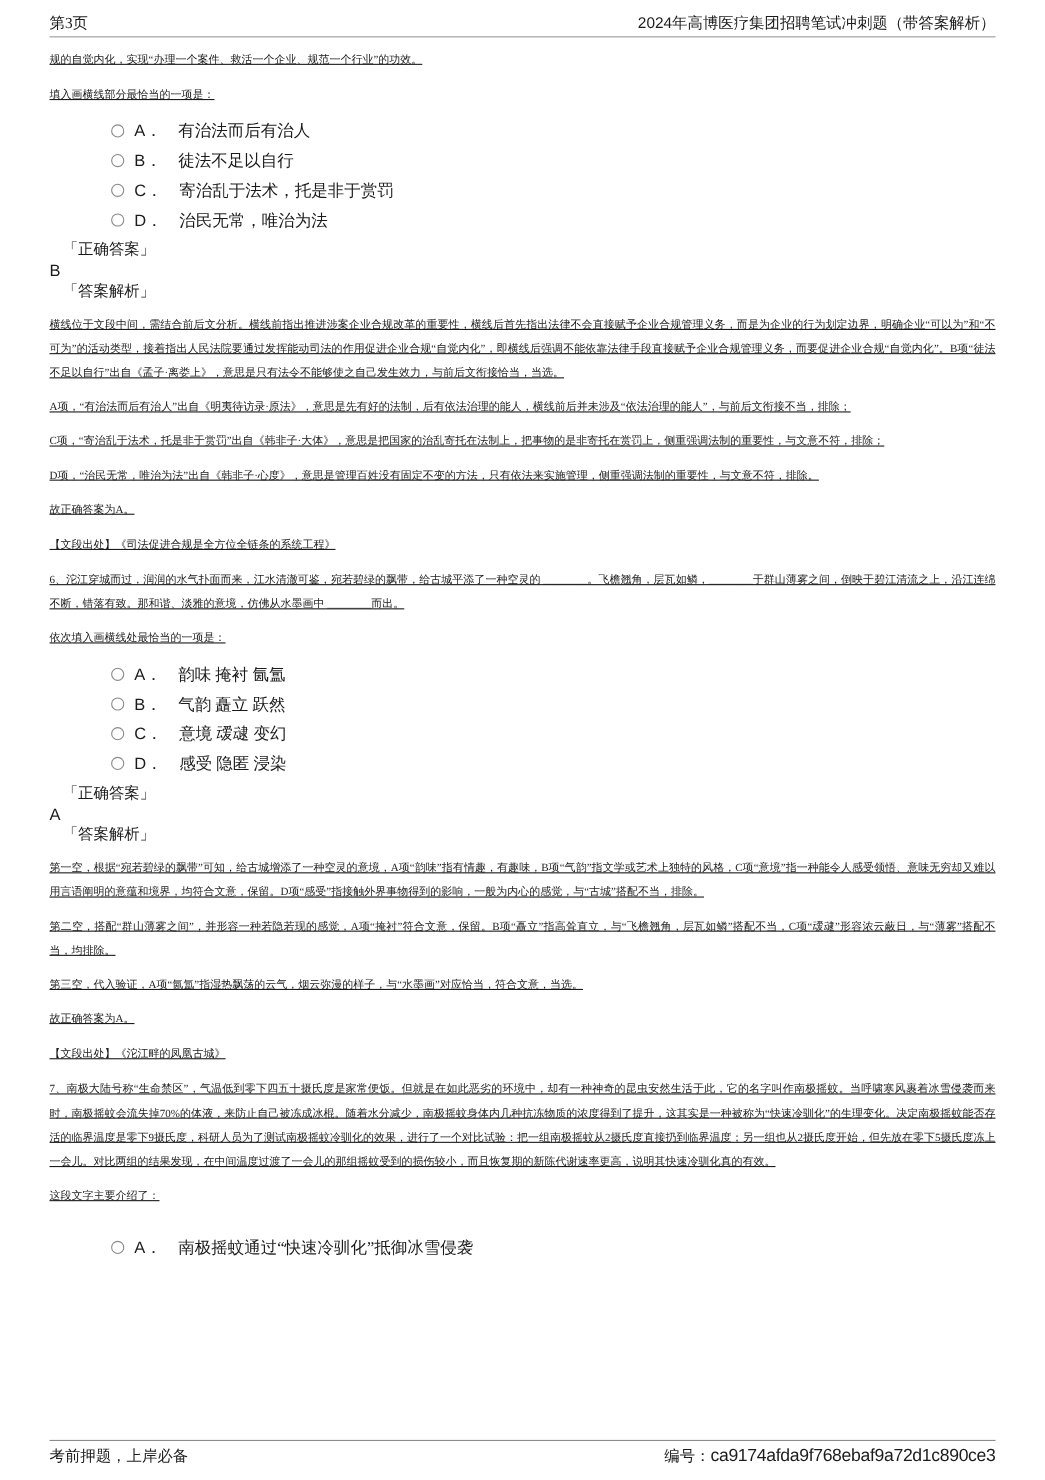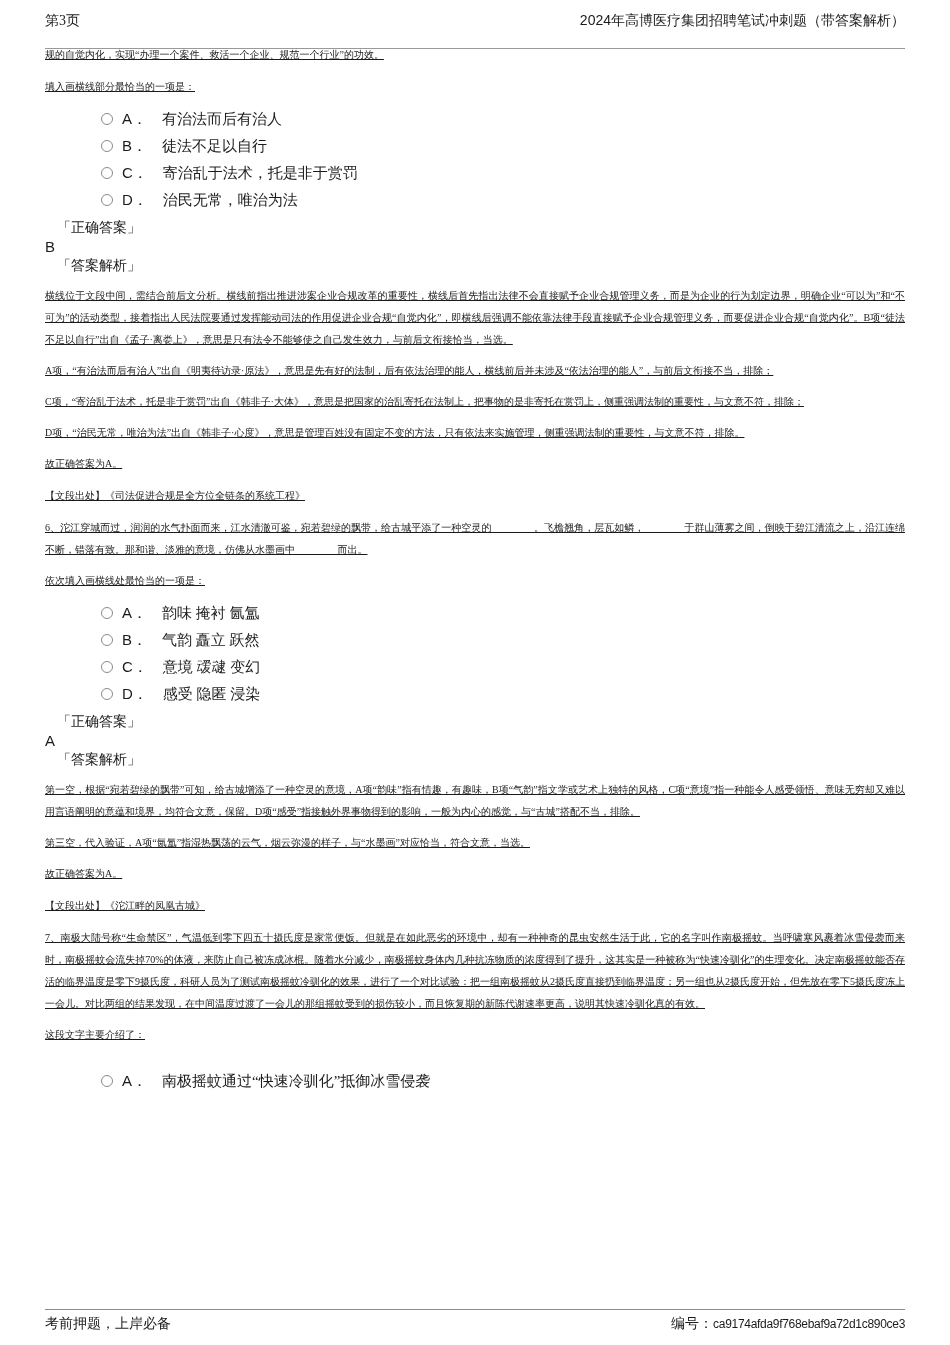--- a/index.html
+++ b/index.html
@@ -13,21 +13,21 @@
     overflow: hidden;
     box-sizing: border-box;
   }
   .header {
     position: absolute;
     top: 12px; left: 45px; right: 45px;
     display: flex;
     justify-content: space-between;
     align-items: flex-end;
     font-size: 14px;
-    padding-bottom: 18px;
+    padding-bottom: 3px;
     border-bottom: 1px solid #999999;
   }
   .header .title { font-family: "Liberation Sans", sans-serif; font-size: 14px; }
   .header .pageno { font-size: 14px; }
   .content {
     position: absolute;
     top: 44px; left: 45px; right: 45px;
   }
   p.body {
     font-size: 10px;
@@ -80,21 +80,21 @@
     left: 45px; right: 45px; bottom: 12px;
     border-top: 1px solid #8c8c8c;
     padding-top: 5px;
     display: flex;
     justify-content: space-between;
     align-items: baseline;
     background: #ffffff;
   }
   .footer .f-left { font-size: 14px; }
   .footer .f-right { font-size: 14px; }
-  .footer .f-right .hash { font-family: "Liberation Sans", sans-serif; font-size: 12px; letter-spacing: -0.3px; }
+  .footer .f-right .hash { font-family: "Liberation Sans", sans-serif; font-size: 16px; letter-spacing: -0.3px; }
 </style>
 </head>
 <body>
 
 <div class="page">
 
   <div class="header">
     <span class="pageno">第3页</span>
     <span class="title">2024年高博医疗集团招聘笔试冲刺题（带答案解析）</span>
   </div>
@@ -166,20 +166,21 @@
       </div>
     </div>
 
     <div class="ans-block">
       <p class="ans-line">「正确答案」</p>
       <p class="ans-letter">A</p>
       <p class="ans-line">「答案解析」</p>
     </div>
 
     <p class="body">第一空，根据“宛若碧绿的飘带”可知，给古城增添了一种空灵的意境，A项“韵味”指有情趣，有趣味，B项“气韵”指文学或艺术上独特的风格，C项“意境”指一种能令人感受领悟、意味无穷却又难以用言语阐明的意蕴和境界，均符合文意，保留。D项“感受”指接触外界事物得到的影响，一般为内心的感觉，与“古城”搭配不当，排除。</p>
+    <p class="body">第二空，搭配“群山薄雾之间”，并形容一种若隐若现的感觉，A项“掩衬”符合文意，保留。B项“矗立”指高耸直立，与“飞檐翘角，层瓦如鳞”搭配不当，C项“叆叇”形容浓云蔽日，与“薄雾”搭配不当，均排除。</p>
     <p class="body">第三空，代入验证，A项“氤氲”指湿热飘荡的云气，烟云弥漫的样子，与“水墨画”对应恰当，符合文意，当选。</p>
     <p class="body single">故正确答案为A。</p>
     <p class="body single">【文段出处】《沱江畔的凤凰古城》</p>
 
     <p class="body">7、南极大陆号称“生命禁区”，气温低到零下四五十摄氏度是家常便饭。但就是在如此恶劣的环境中，却有一种神奇的昆虫安然生活于此，它的名字叫作南极摇蚊。当呼啸寒风裹着冰雪侵袭而来时，南极摇蚊会流失掉70%的体液，来防止自己被冻成冰棍。随着水分减少，南极摇蚊身体内几种抗冻物质的浓度得到了提升，这其实是一种被称为“快速冷驯化”的生理变化。决定南极摇蚊能否存活的临界温度是零下9摄氏度，科研人员为了测试南极摇蚊冷驯化的效果，进行了一个对比试验：把一组南极摇蚊从2摄氏度直接扔到临界温度；另一组也从2摄氏度开始，但先放在零下5摄氏度冻上一会儿。对比两组的结果发现，在中间温度过渡了一会儿的那组摇蚊受到的损伤较小，而且恢复期的新陈代谢速率更高，说明其快速冷驯化真的有效。</p>
     <p class="body single">这段文字主要介绍了：</p>
 
     <div class="options gap-lg">
       <div class="opt">
         <span class="radio"></span>

